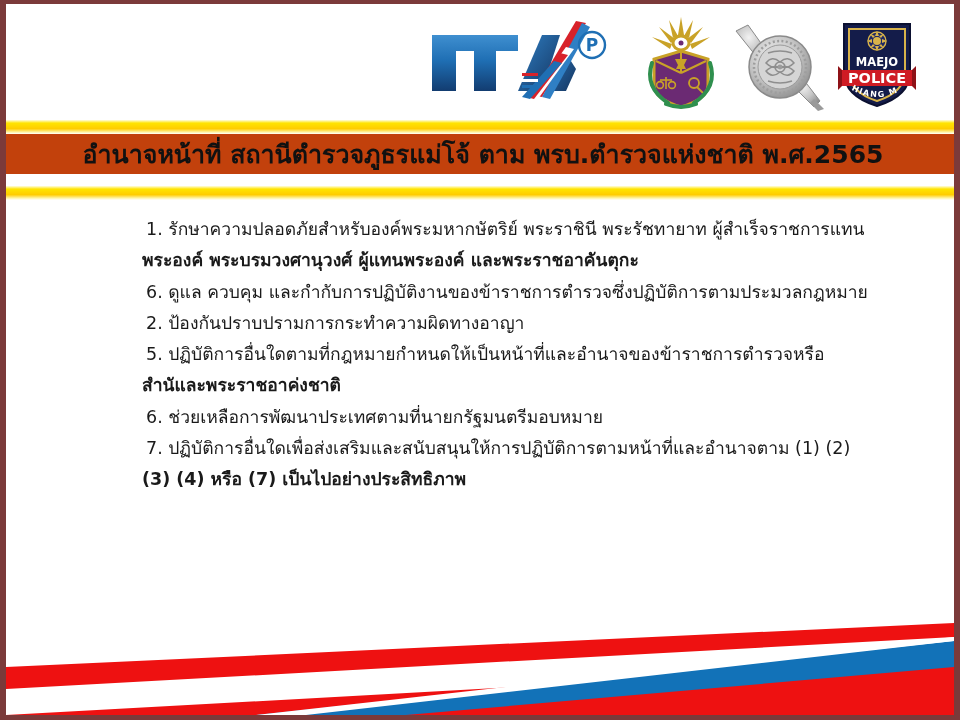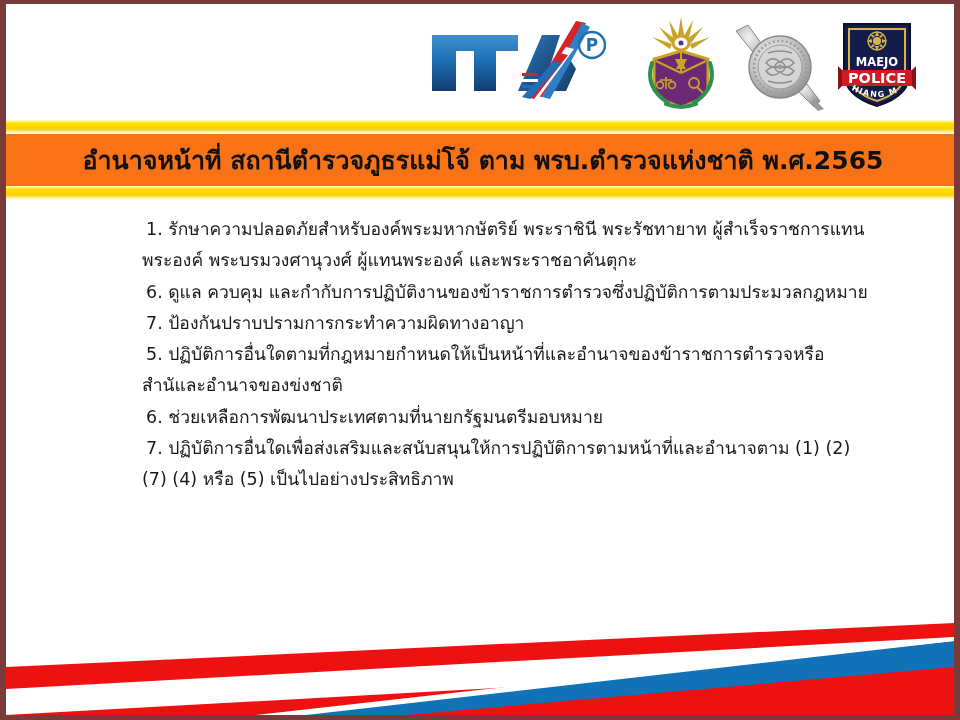--- a/index.html
+++ b/index.html
@@ -63,25 +63,25 @@
     background: linear-gradient(to bottom,
        #fffde0 0%, #ffe400 22%, #ffd400 50%, #ffcc00 62%, #fff6b0 88%, #ffffff 100%);
   }
   .stripe-top { top: 116px; }
   .stripe-bottom { top: 182px; }
 
   .title-band {
     position: absolute;
     left: 0; right: 0;
     top: 130px;
-    height: 52px;
+    height: 40px;
     display: flex;
     align-items: center;
     justify-content: center;
-    background: #f97316;
+    background: #c2410c;
   }
   .title-text {
     font-size: 25px;
     font-weight: bold;
     color: #111111;
     letter-spacing: 0px;
     white-space: nowrap;
     text-align: center;
     padding-left: 6px;
   }
@@ -95,20 +95,21 @@
   }
   .body-line {
     font-size: 17.5px;
     line-height: 31.3px;
     color: #1a1a1a;
     white-space: nowrap;
     font-weight: normal;
   }
   .body-line.cont {
     margin-left: -4px;
+    font-weight: bold;
   }
 
   
   .ribbon {
     position: absolute;
     left: 0;
     right: 0;
     bottom: 0;
     height: 130px;
     overflow: hidden;
@@ -270,26 +271,26 @@
   <div class="stripe stripe-bottom"></div>
 
   <div class="title-band">
     <div class="title-text">อำนาจหน้าที่ สถานีตำรวจภูธรแม่โจ้ ตาม พรบ.ตำรวจแห่งชาติ พ.ศ.2565</div>
   </div>
 
   <div class="body-block">
     <div class="body-line">1. รักษาความปลอดภัยสำหรับองค์พระมหากษัตริย์ พระราชินี พระรัชทายาท ผู้สำเร็จราชการแทน</div>
     <div class="body-line cont">พระองค์ พระบรมวงศานุวงศ์ ผู้แทนพระองค์ และพระราชอาคันตุกะ</div>
     <div class="body-line">6. ดูแล ควบคุม และกำกับการปฏิบัติงานของข้าราชการตำรวจซึ่งปฏิบัติการตามประมวลกฎหมาย</div>
-    <div class="body-line">7. ป้องกันปราบปรามการกระทำความผิดทางอาญา</div>
+    <div class="body-line">2. ป้องกันปราบปรามการกระทำความผิดทางอาญา</div>
     <div class="body-line">5. ปฏิบัติการอื่นใดตามที่กฎหมายกำหนดให้เป็นหน้าที่และอำนาจของข้าราชการตำรวจหรือ</div>
-    <div class="body-line cont">สำนัและอำนาจของข่งชาติ</div>
+    <div class="body-line cont">สำนัและพระราชอาค่งชาติ</div>
     <div class="body-line">6. ช่วยเหลือการพัฒนาประเทศตามที่นายกรัฐมนตรีมอบหมาย</div>
     <div class="body-line">7. ปฏิบัติการอื่นใดเพื่อส่งเสริมและสนับสนุนให้การปฏิบัติการตามหน้าที่และอำนาจตาม (1) (2)</div>
-    <div class="body-line cont">(7) (4) หรือ (5) เป็นไปอย่างประสิทธิภาพ</div>
+    <div class="body-line cont">(3) (4) หรือ (7) เป็นไปอย่างประสิทธิภาพ</div>
   </div>
 
   <div class="ribbon">
     <svg viewBox="0 0 948 130" preserveAspectRatio="none">
       <rect x="0" y="0" width="948" height="130" fill="#ffffff"></rect>
 
       <polygon points="0,130 948,78 948,130" fill="#ee1111"></polygon>
 
       <polygon points="0,82 948,38 948,52 0,104" fill="#ee1111"></polygon>
 

